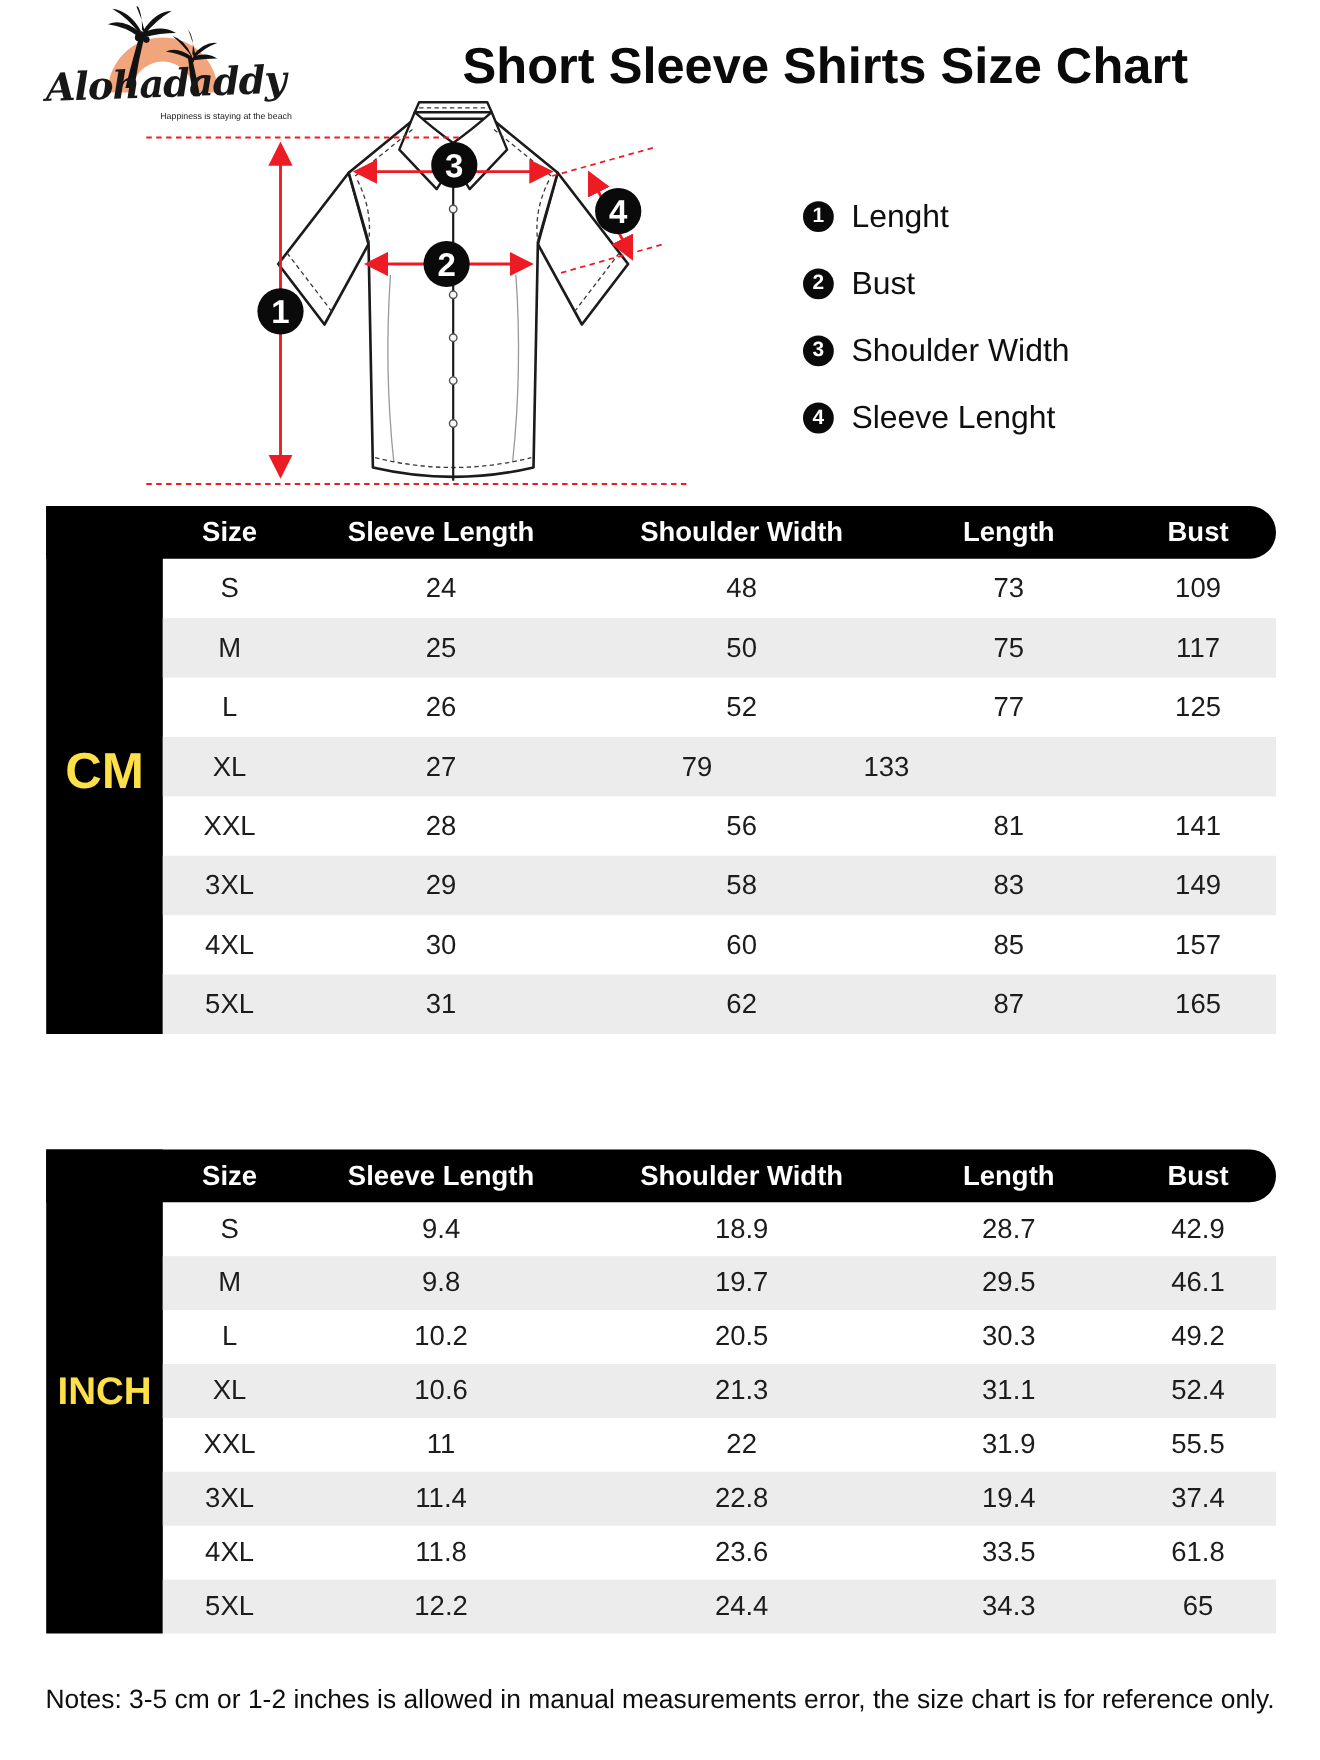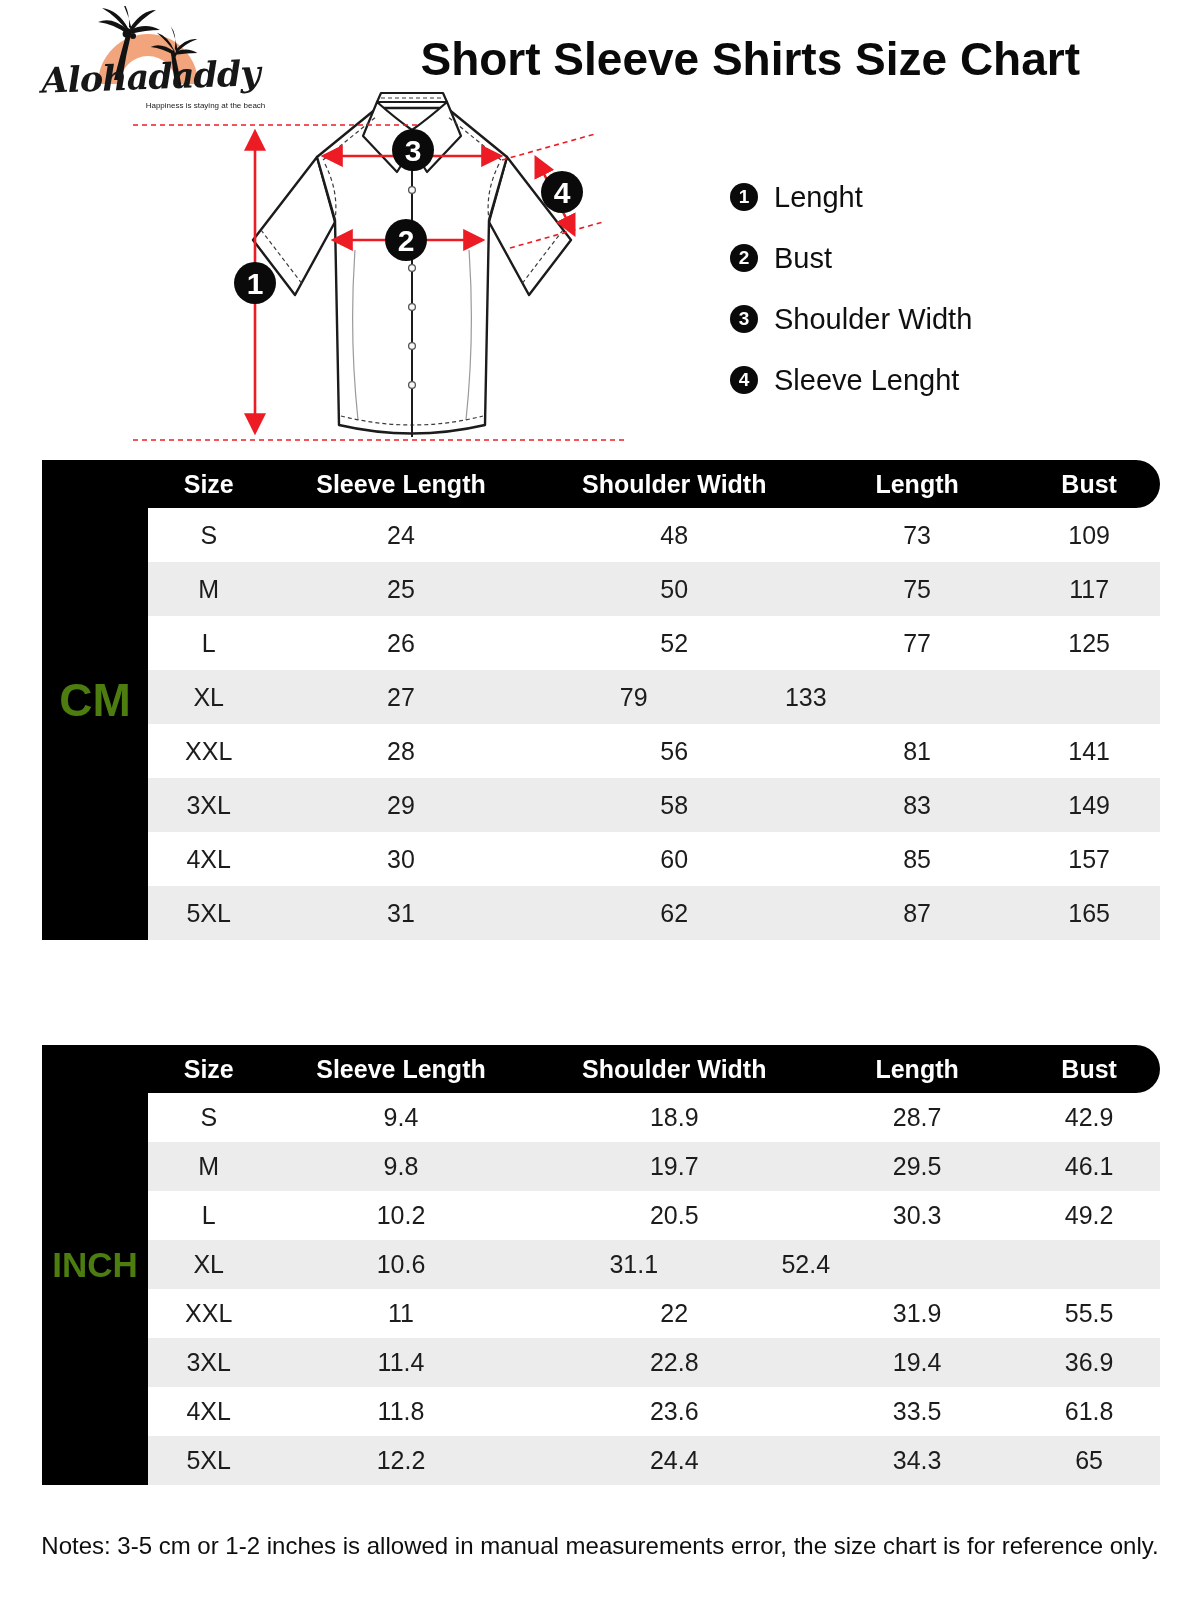--- a/index.html
+++ b/index.html
@@ -37,21 +37,21 @@
     font-size:19px;font-weight:bold;flex:0 0 28px;
   }
   .llabel{margin-left:16px;font-size:29px;color:#0f0f0f;}
   
   .size-table{position:absolute;left:42px;width:1118px;}
   .table-cm{top:460px;height:480px;}
   .table-inch{top:1045px;height:440px;}
   .band{
     position:absolute;left:0;top:0;bottom:0;width:106px;background:#000;
     display:flex;align-items:center;justify-content:center;
-    color:#4d7c0f;font-weight:bold;
+    color:#fde047;font-weight:bold;
   }
   .table-cm .band{font-size:46px;}
   .table-inch .band{font-size:35px;}
   .thead{
     position:absolute;left:0;top:0;right:0;height:48px;background:#000;
     border-radius:0 24px 24px 0;
     display:flex;align-items:center;padding-left:106px;box-sizing:border-box;
   }
   .thead .cell{color:#fff;font-weight:bold;font-size:25px;}
   .rows{
@@ -304,36 +304,37 @@
       <div class="row">
         <span class="cell c0">L</span>
         <span class="cell c1">10.2</span>
         <span class="cell c2">20.5</span>
         <span class="cell c3">30.3</span>
         <span class="cell c4">49.2</span>
       </div>
       <div class="row">
         <span class="cell c0">XL</span>
         <span class="cell c1">10.6</span>
+        <span class="cell c2">21.3</span>
         <span class="cell c3">31.1</span>
         <span class="cell c4">52.4</span>
       </div>
       <div class="row">
         <span class="cell c0">XXL</span>
         <span class="cell c1">11</span>
         <span class="cell c2">22</span>
         <span class="cell c3">31.9</span>
         <span class="cell c4">55.5</span>
       </div>
       <div class="row">
         <span class="cell c0">3XL</span>
         <span class="cell c1">11.4</span>
         <span class="cell c2">22.8</span>
         <span class="cell c3">19.4</span>
-        <span class="cell c4">36.9</span>
+        <span class="cell c4">37.4</span>
       </div>
       <div class="row">
         <span class="cell c0">4XL</span>
         <span class="cell c1">11.8</span>
         <span class="cell c2">23.6</span>
         <span class="cell c3">33.5</span>
         <span class="cell c4">61.8</span>
       </div>
       <div class="row">
         <span class="cell c0">5XL</span>

